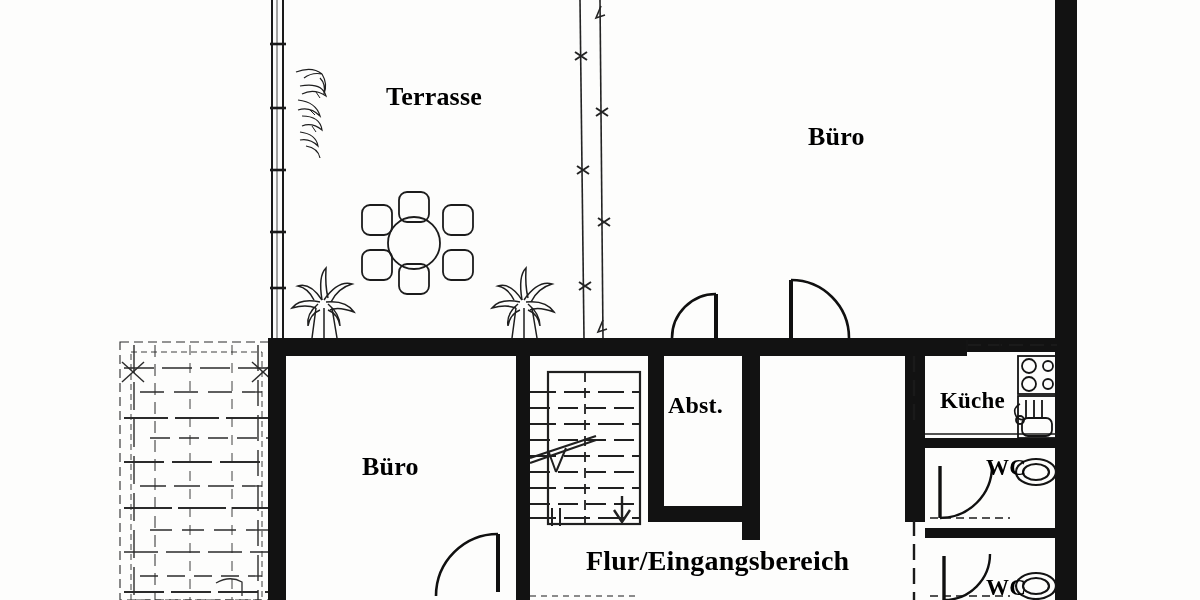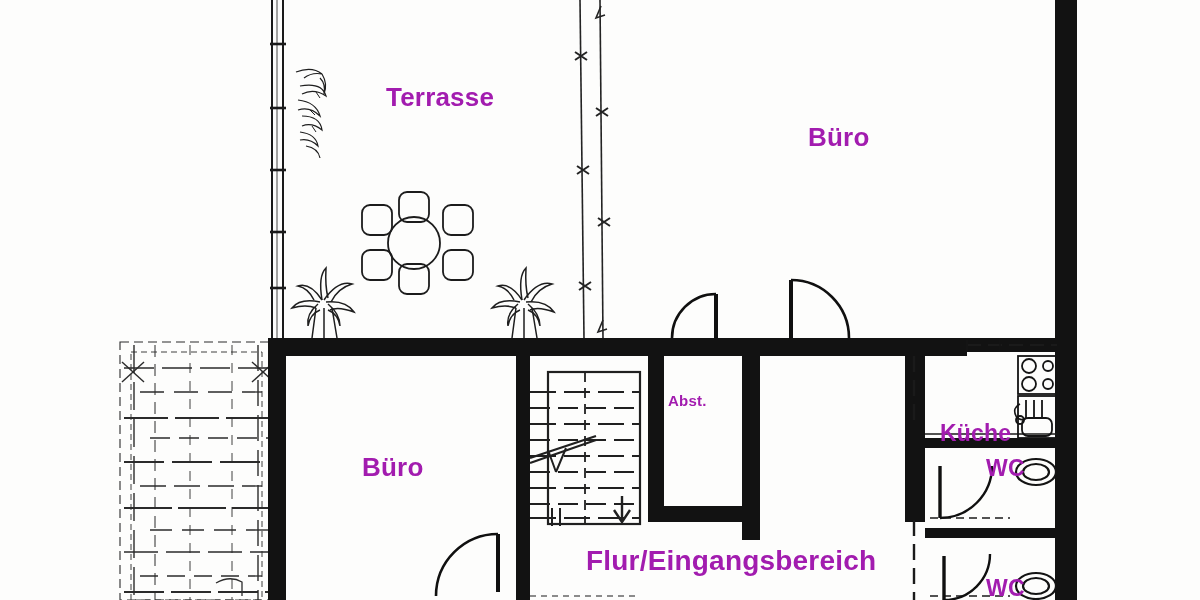--- a/index.html
+++ b/index.html
@@ -20,32 +20,32 @@
   svg.plan {
     position: absolute;
     left: 0;
     top: 0;
     width: 1200px;
     height: 600px;
     display: block;
   }
   .room-label {
     position: absolute;
-    font-family: Liberation Sans, sans-serif;
+    font-family: Liberation Serif, serif;
     font-weight: bold;
-    color: #a21caf;
+    color: #000000;
     white-space: nowrap;
     letter-spacing: 0.2px;
     user-select: none;
   }
   .lbl-terrasse { left: 386px; top: 82px;  font-size: 26px; }
   .lbl-buero-top { left: 808px; top: 122px; font-size: 26px; }
   .lbl-buero-left { left: 362px; top: 452px; font-size: 26px; }
-  .lbl-abst { left: 668px; top: 392px; font-size: 15px; }
-  .lbl-kueche { left: 940px; top: 388px; font-size: 23px; margin-top: 32px; }
+  .lbl-abst { left: 668px; top: 392px; font-size: 24px; }
+  .lbl-kueche { left: 940px; top: 388px; font-size: 23px; }
   .lbl-wc1 { left: 986px; top: 455px; font-size: 23px; }
   .lbl-wc2 { left: 986px; top: 575px; font-size: 23px; }
   .lbl-flur { left: 586px; top: 545px; font-size: 28px; }
 </style>
 </head>
 <body>
 
 <div id="floorplan">
 
   <svg class="plan" viewBox="0 0 1200 600">

